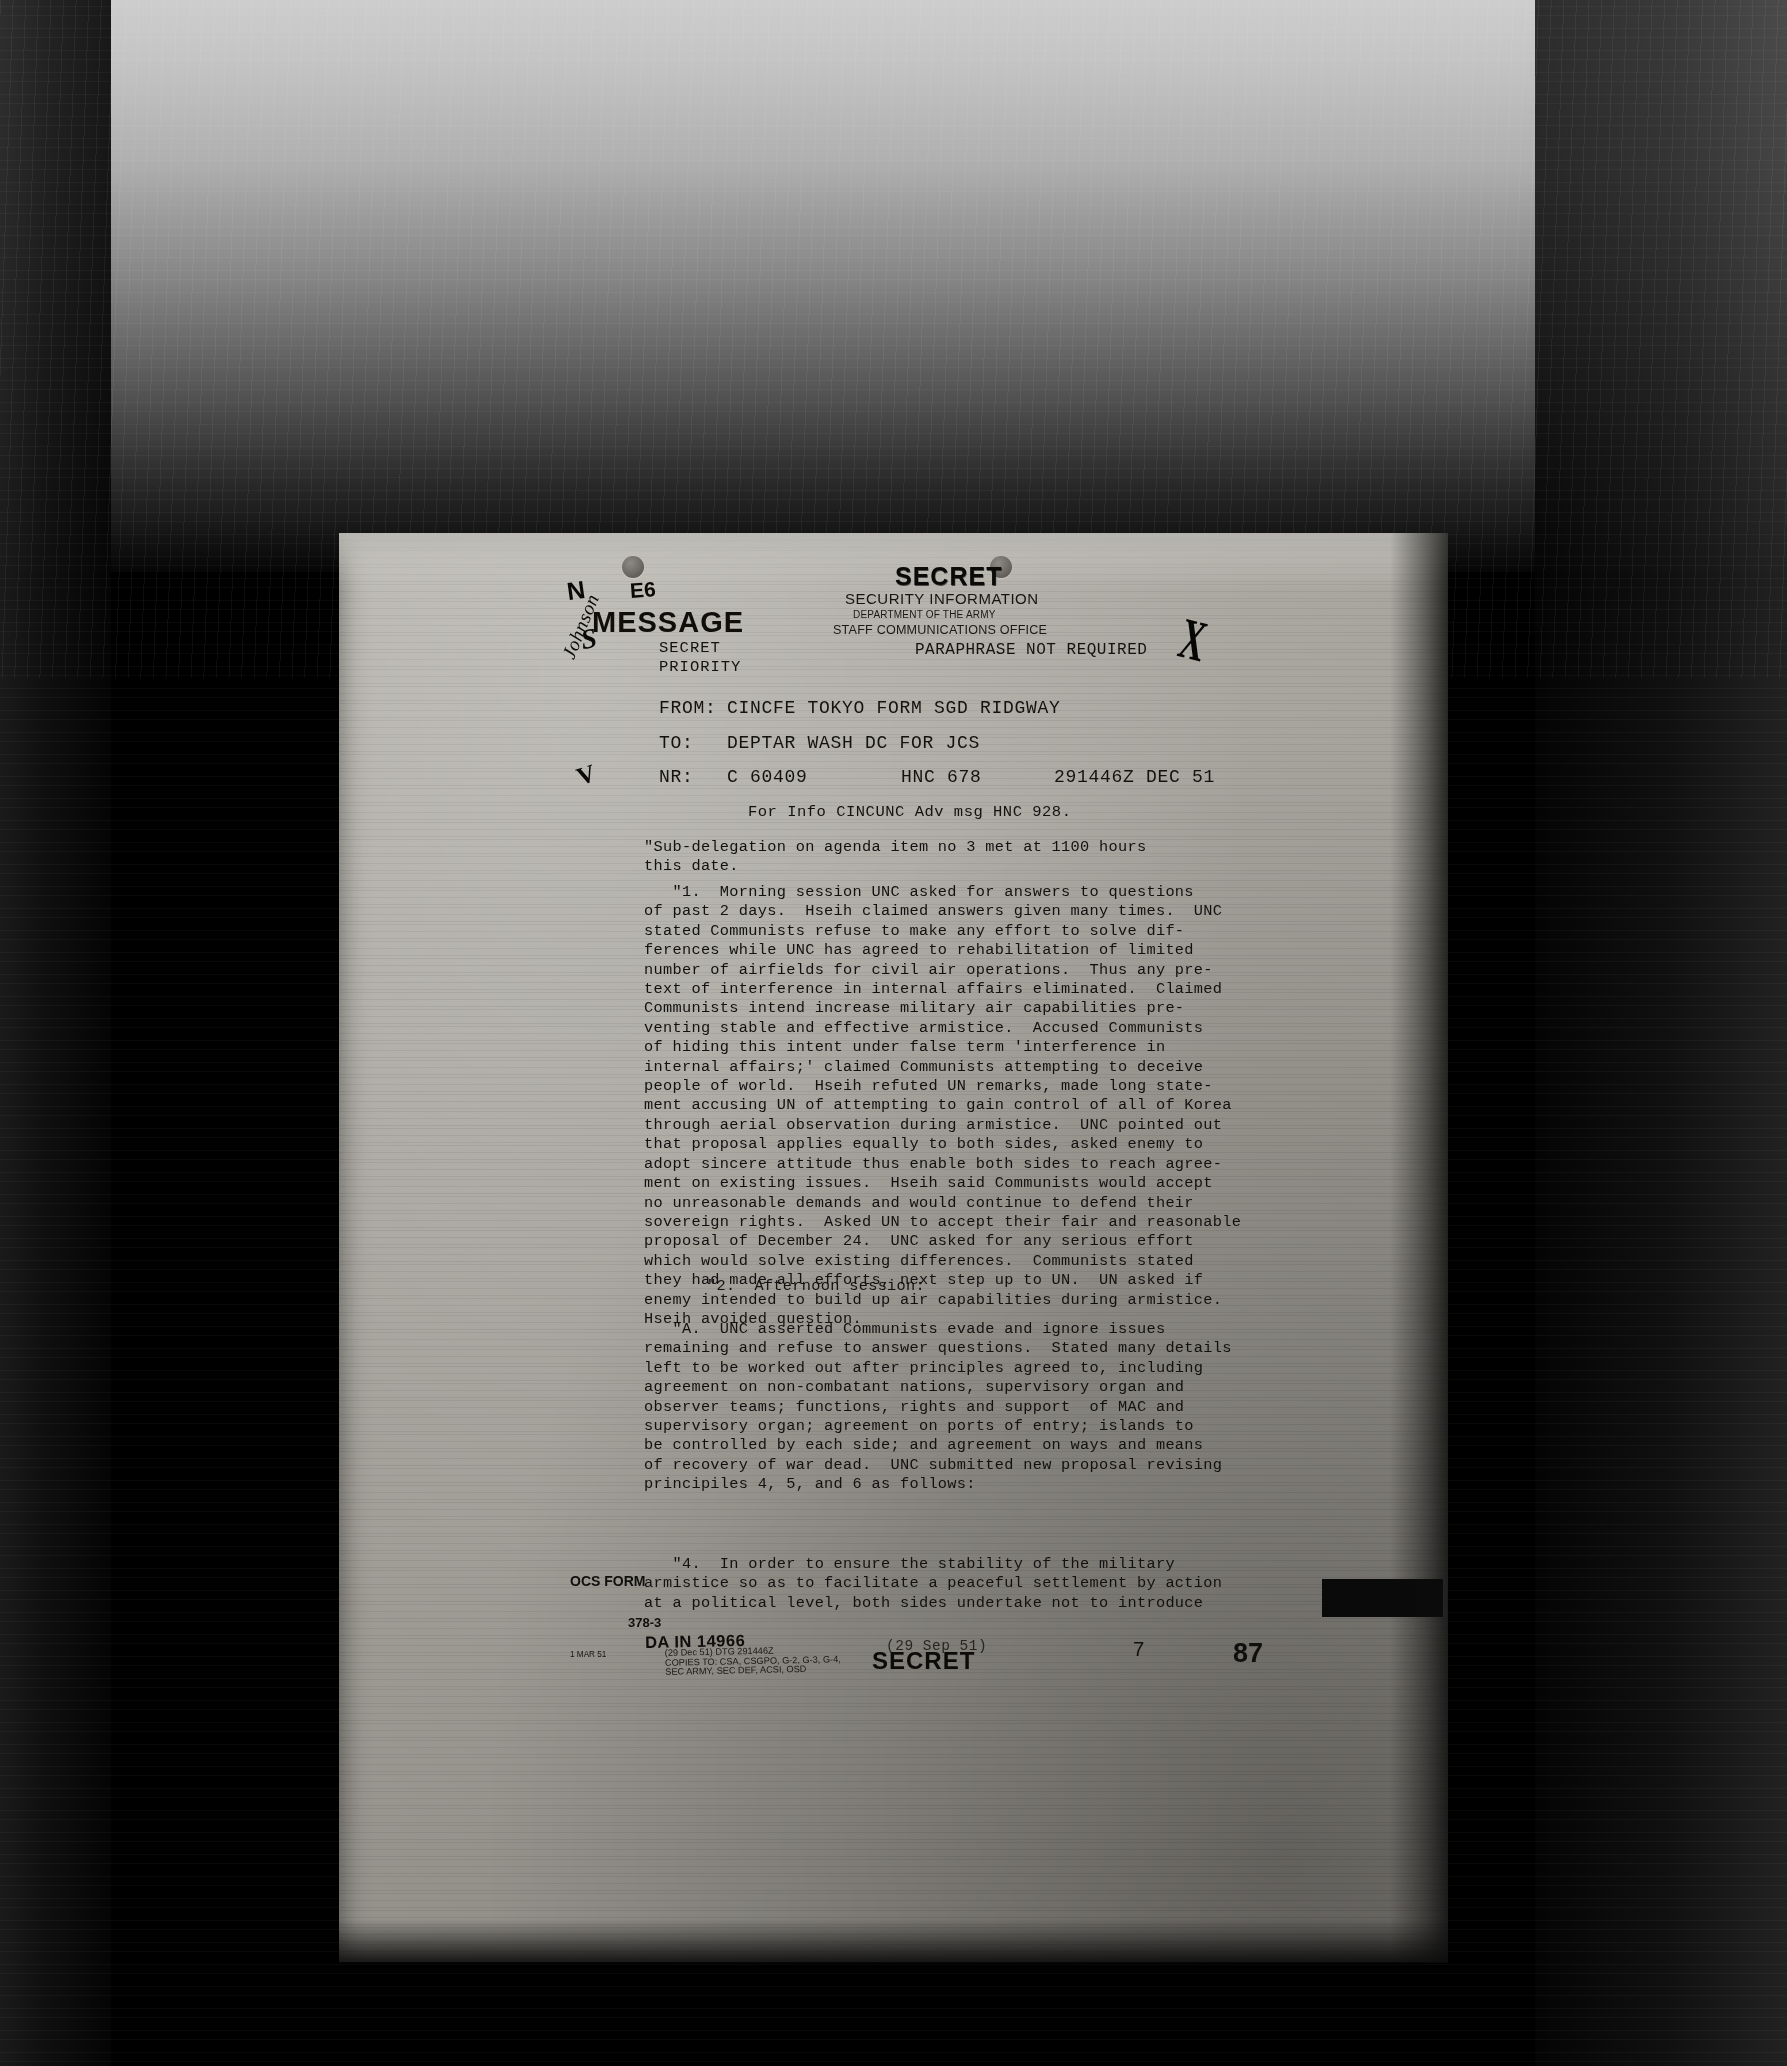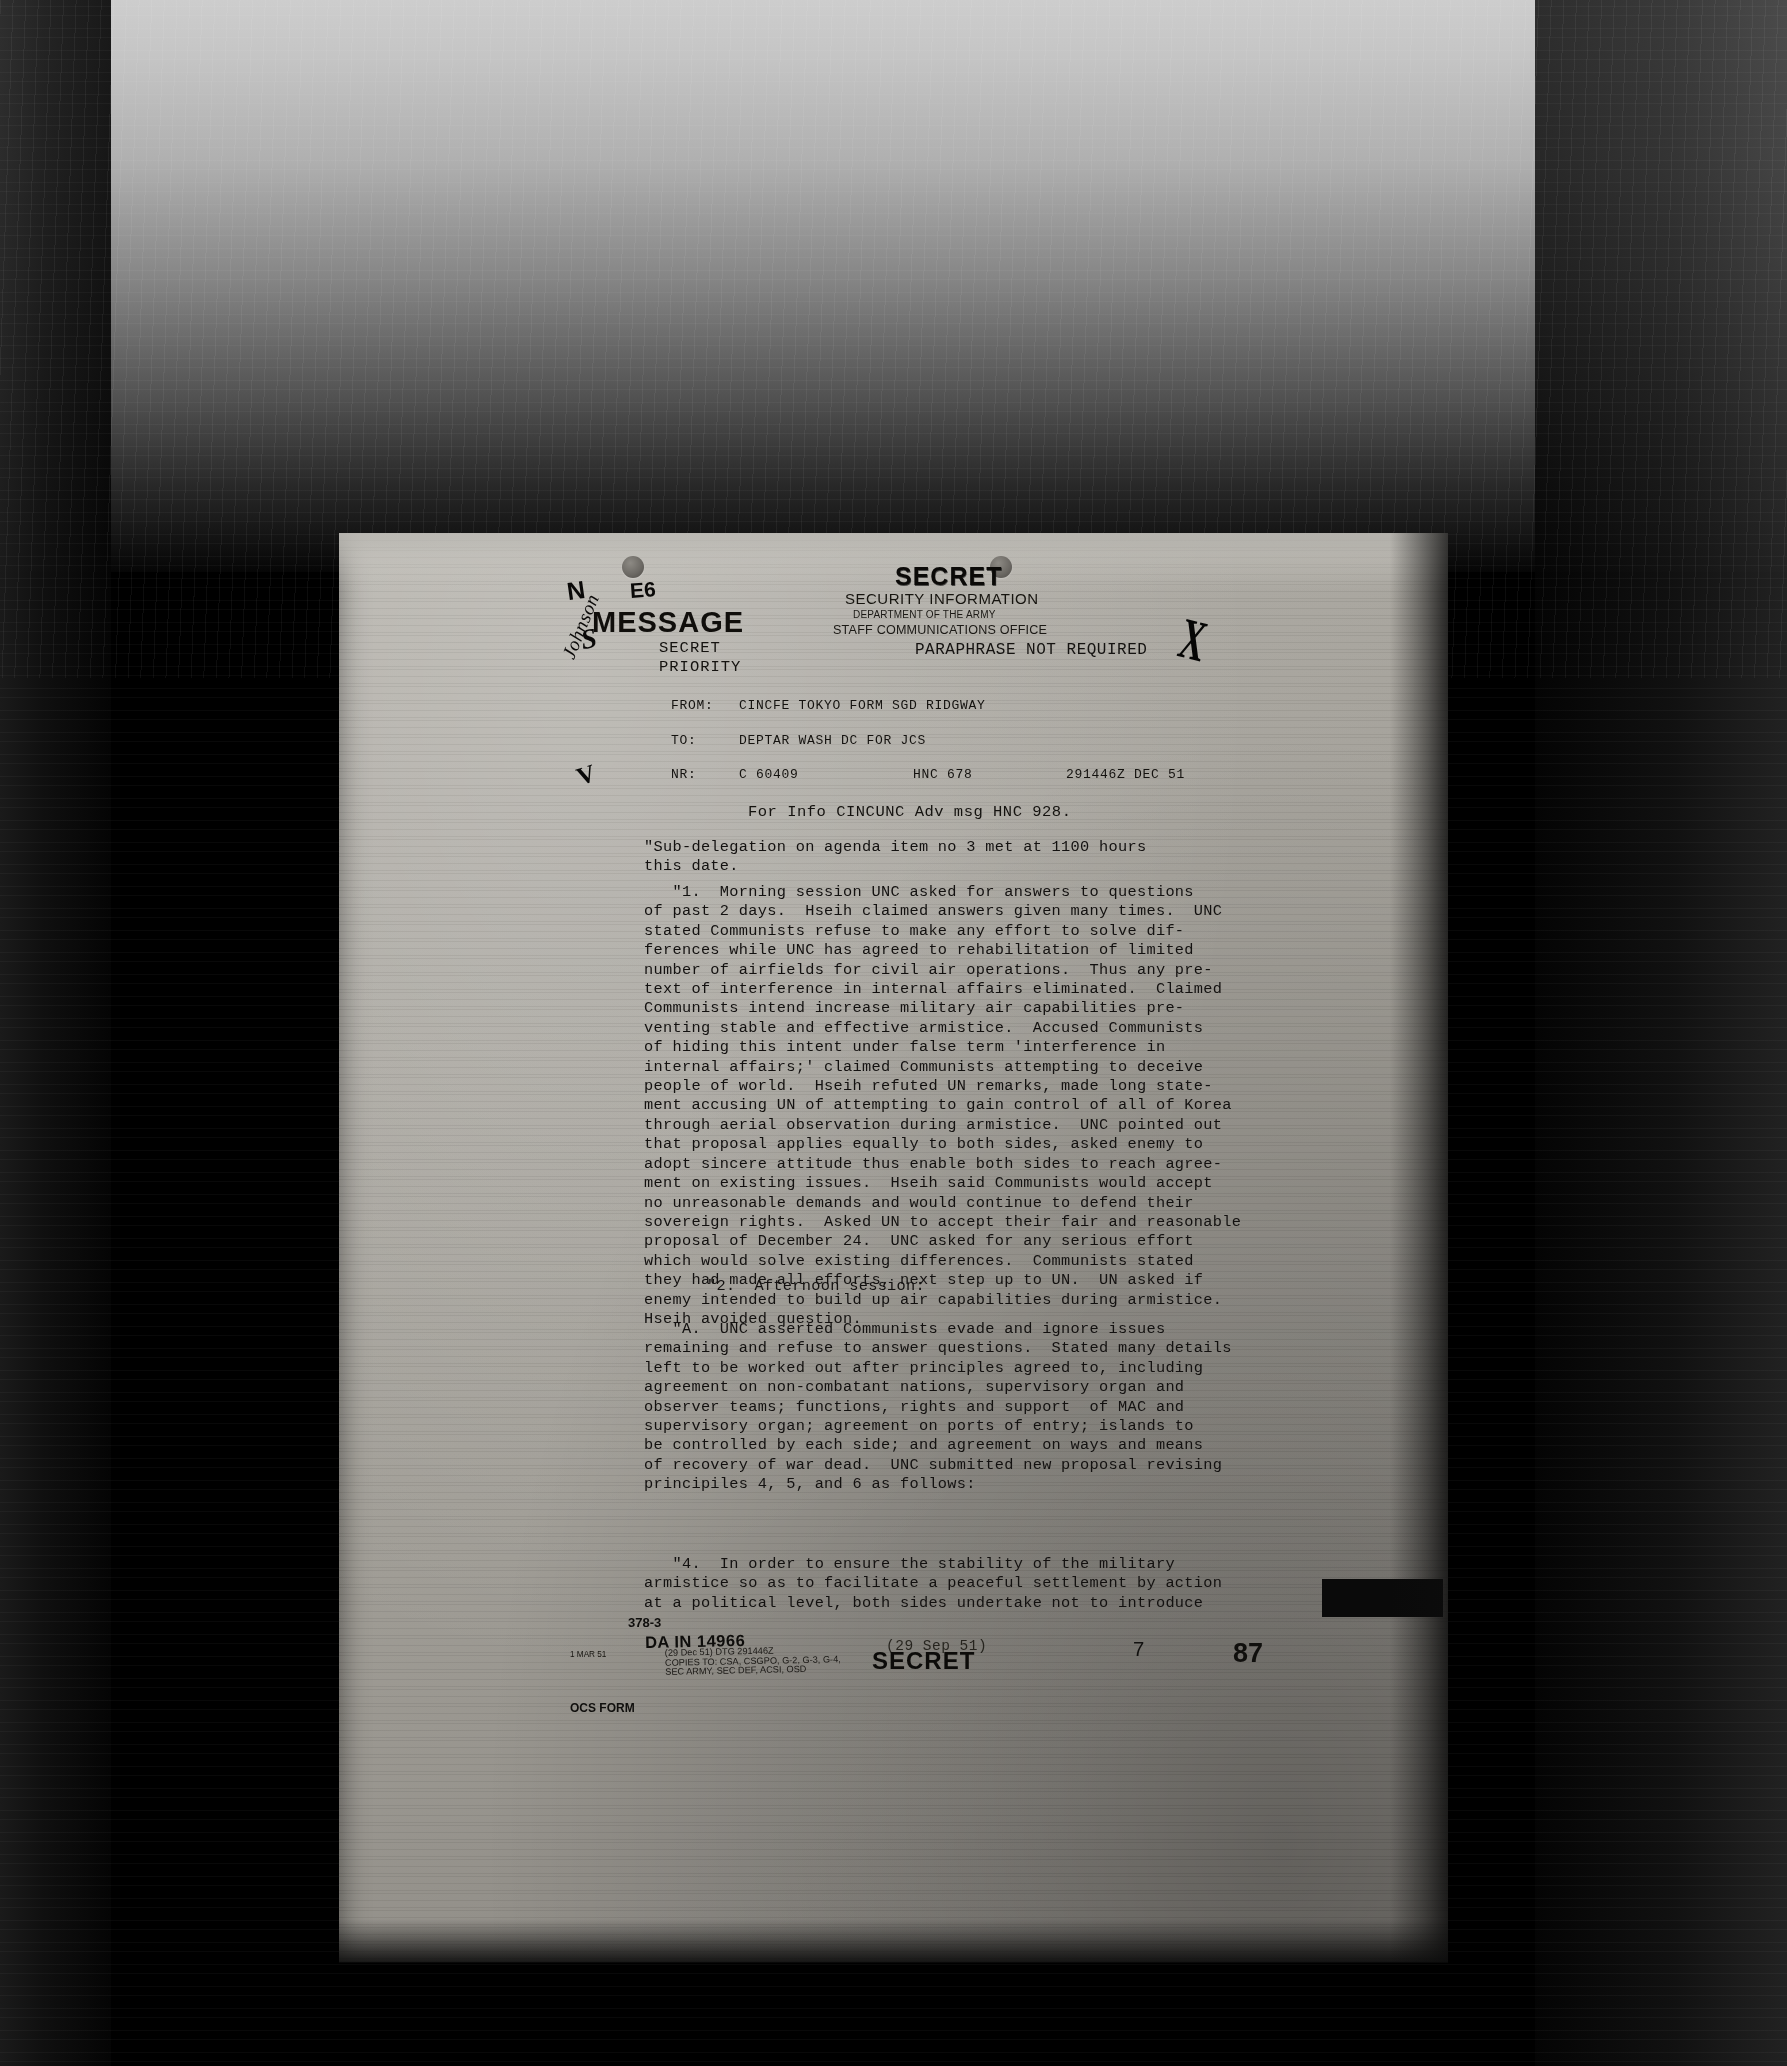--- a/index.html
+++ b/index.html
@@ -152,21 +152,21 @@
   }
   .paraphrase {
     left: 576px; top: 108px;
     font-size: 16px;
     letter-spacing: 0.5px;
     color: #141210;
   }
   .secret2 { left: 320px; top: 106px; font-size: 15.5px; letter-spacing: 1px; }
   .priority { left: 320px; top: 125px; font-size: 15.5px; letter-spacing: 1px; }
 
-  .lbl { font-size: 13px; letter-spacing: 0.7px; margin-left: 12px; }
+  .lbl { font-size: 18px; letter-spacing: 0.7px; }
   .from-lbl { left: 320px; top: 165px; }
   .from-val { left: 388px; top: 165px; }
   .to-lbl   { left: 320px; top: 200px; }
   .to-val   { left: 388px; top: 200px; }
   .nr-lbl   { left: 320px; top: 234px; }
   .nr-val   { left: 388px; top: 234px; }
   .nr-hnc   { left: 562px; top: 234px; }
   .nr-dtg   { left: 715px; top: 234px; }
 
   .forinfo { left: 409px; top: 270px; font-size: 15.5px; letter-spacing: 0.5px; }
@@ -197,24 +197,24 @@
   }
   .da-in-sub {
     left: 326px; top: 1114px;
     font-family: "Liberation Sans", sans-serif;
     font-size: 9.2px;
     line-height: 9.7px;
     color: #1a1815;
     transform: rotate(-1.2deg);
   }
   .form-left {
-    left: 231px; top: 1168px;
-    font-family: "Liberation Sans", sans-serif;
-    font-weight: bold;
-    font-size: 12px;
+    left: 231px; top: 1040px;
+    font-family: "Liberation Sans", sans-serif;
+    font-weight: bold;
+    font-size: 14px;
     color: #100f0d;
   }
   .form-left2 {
     left: 231px; top: 1117px;
     font-family: "Liberation Sans", sans-serif;
     font-size: 8.2px;
     color: #16140f;
   }
   .form-mid {
     left: 289px; top: 1082px;

